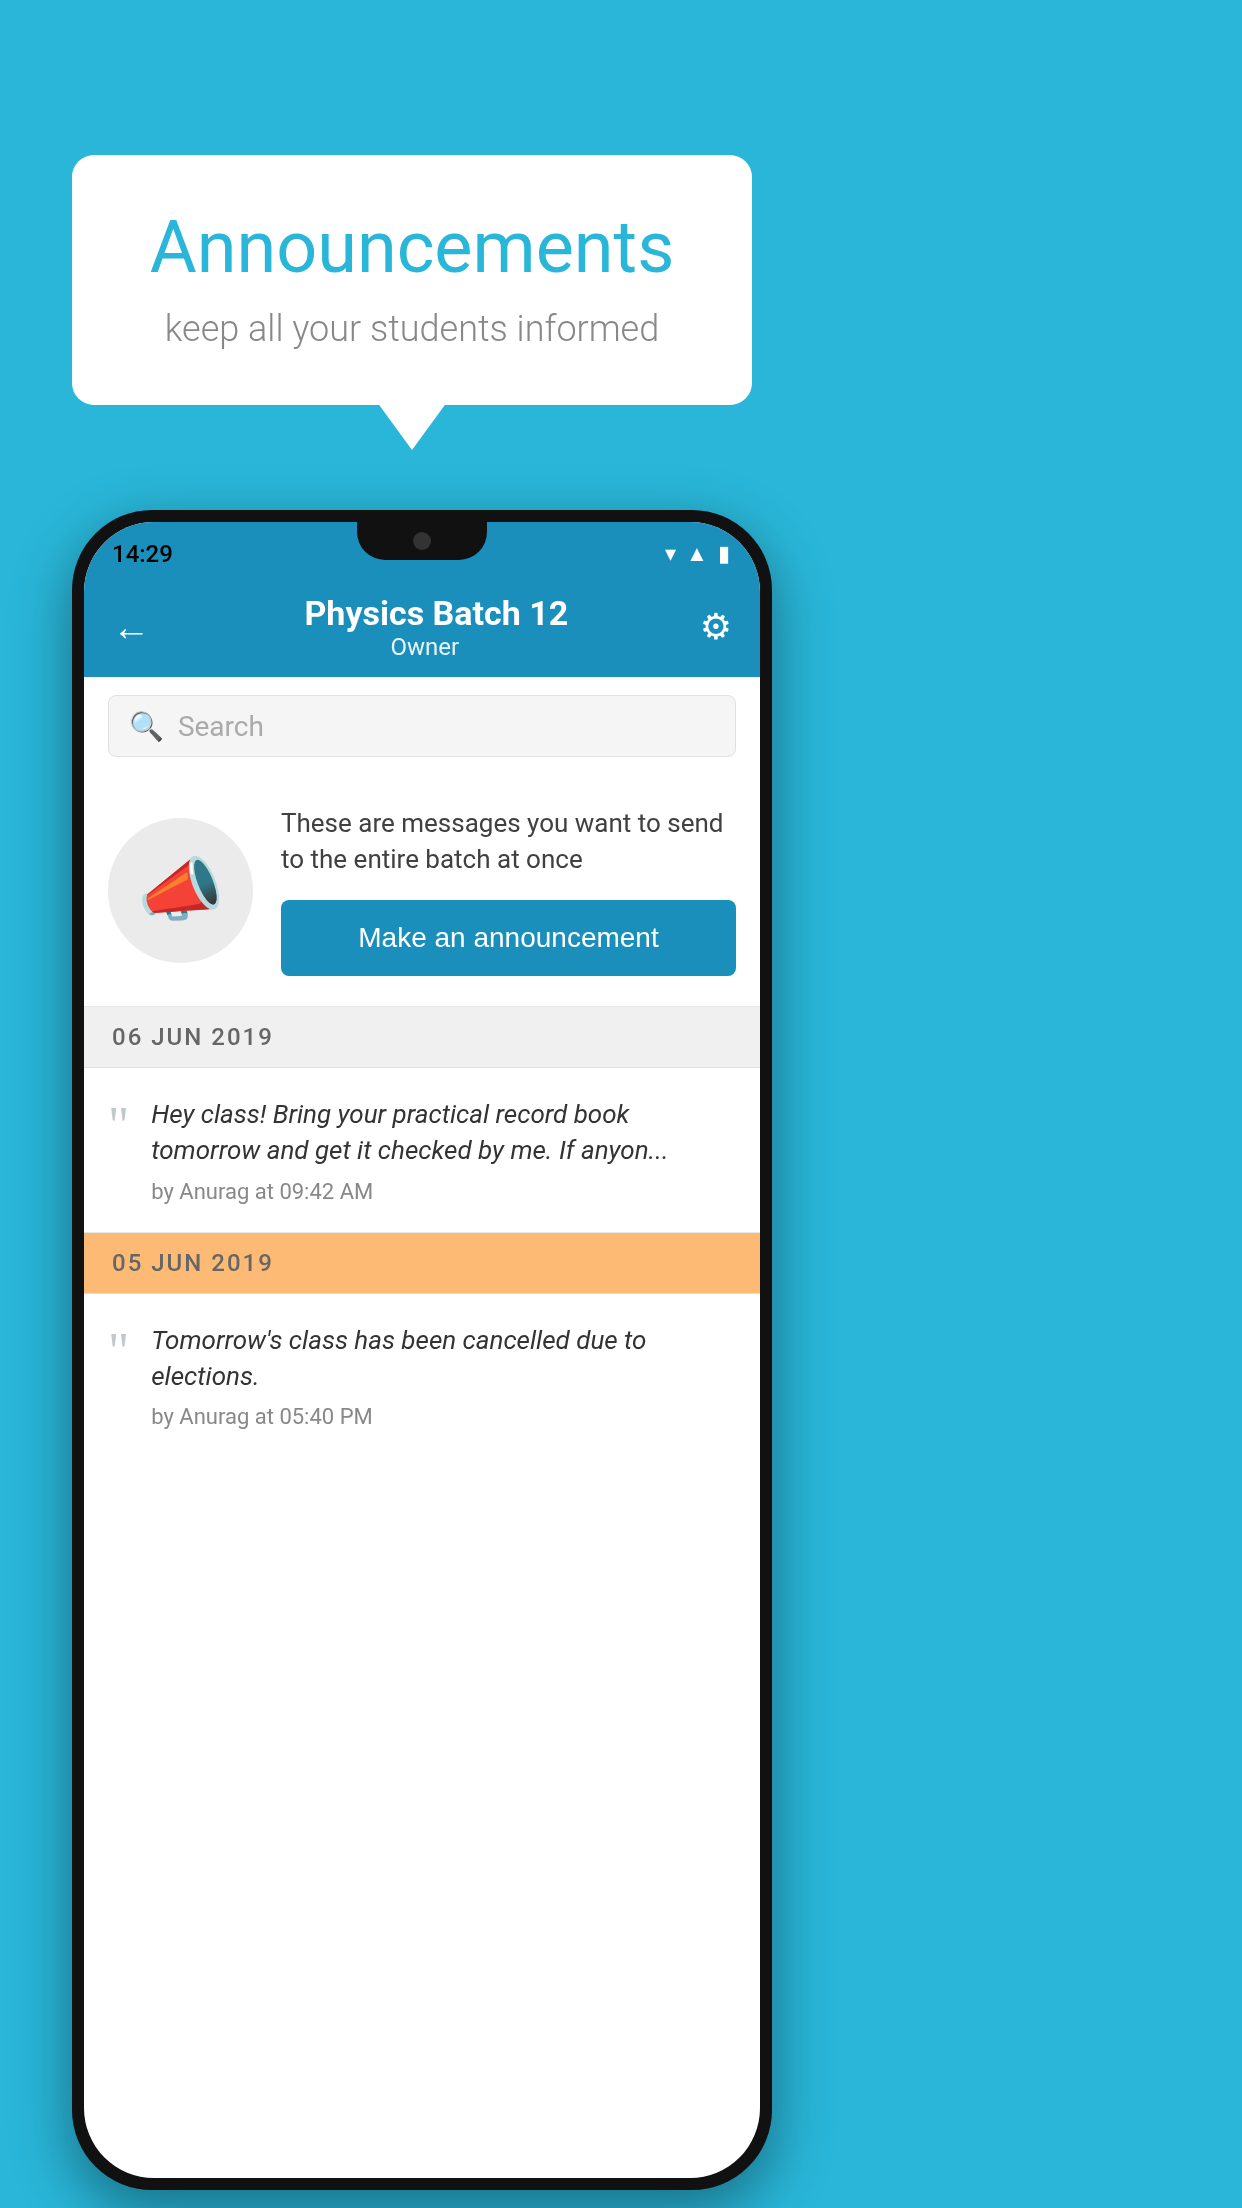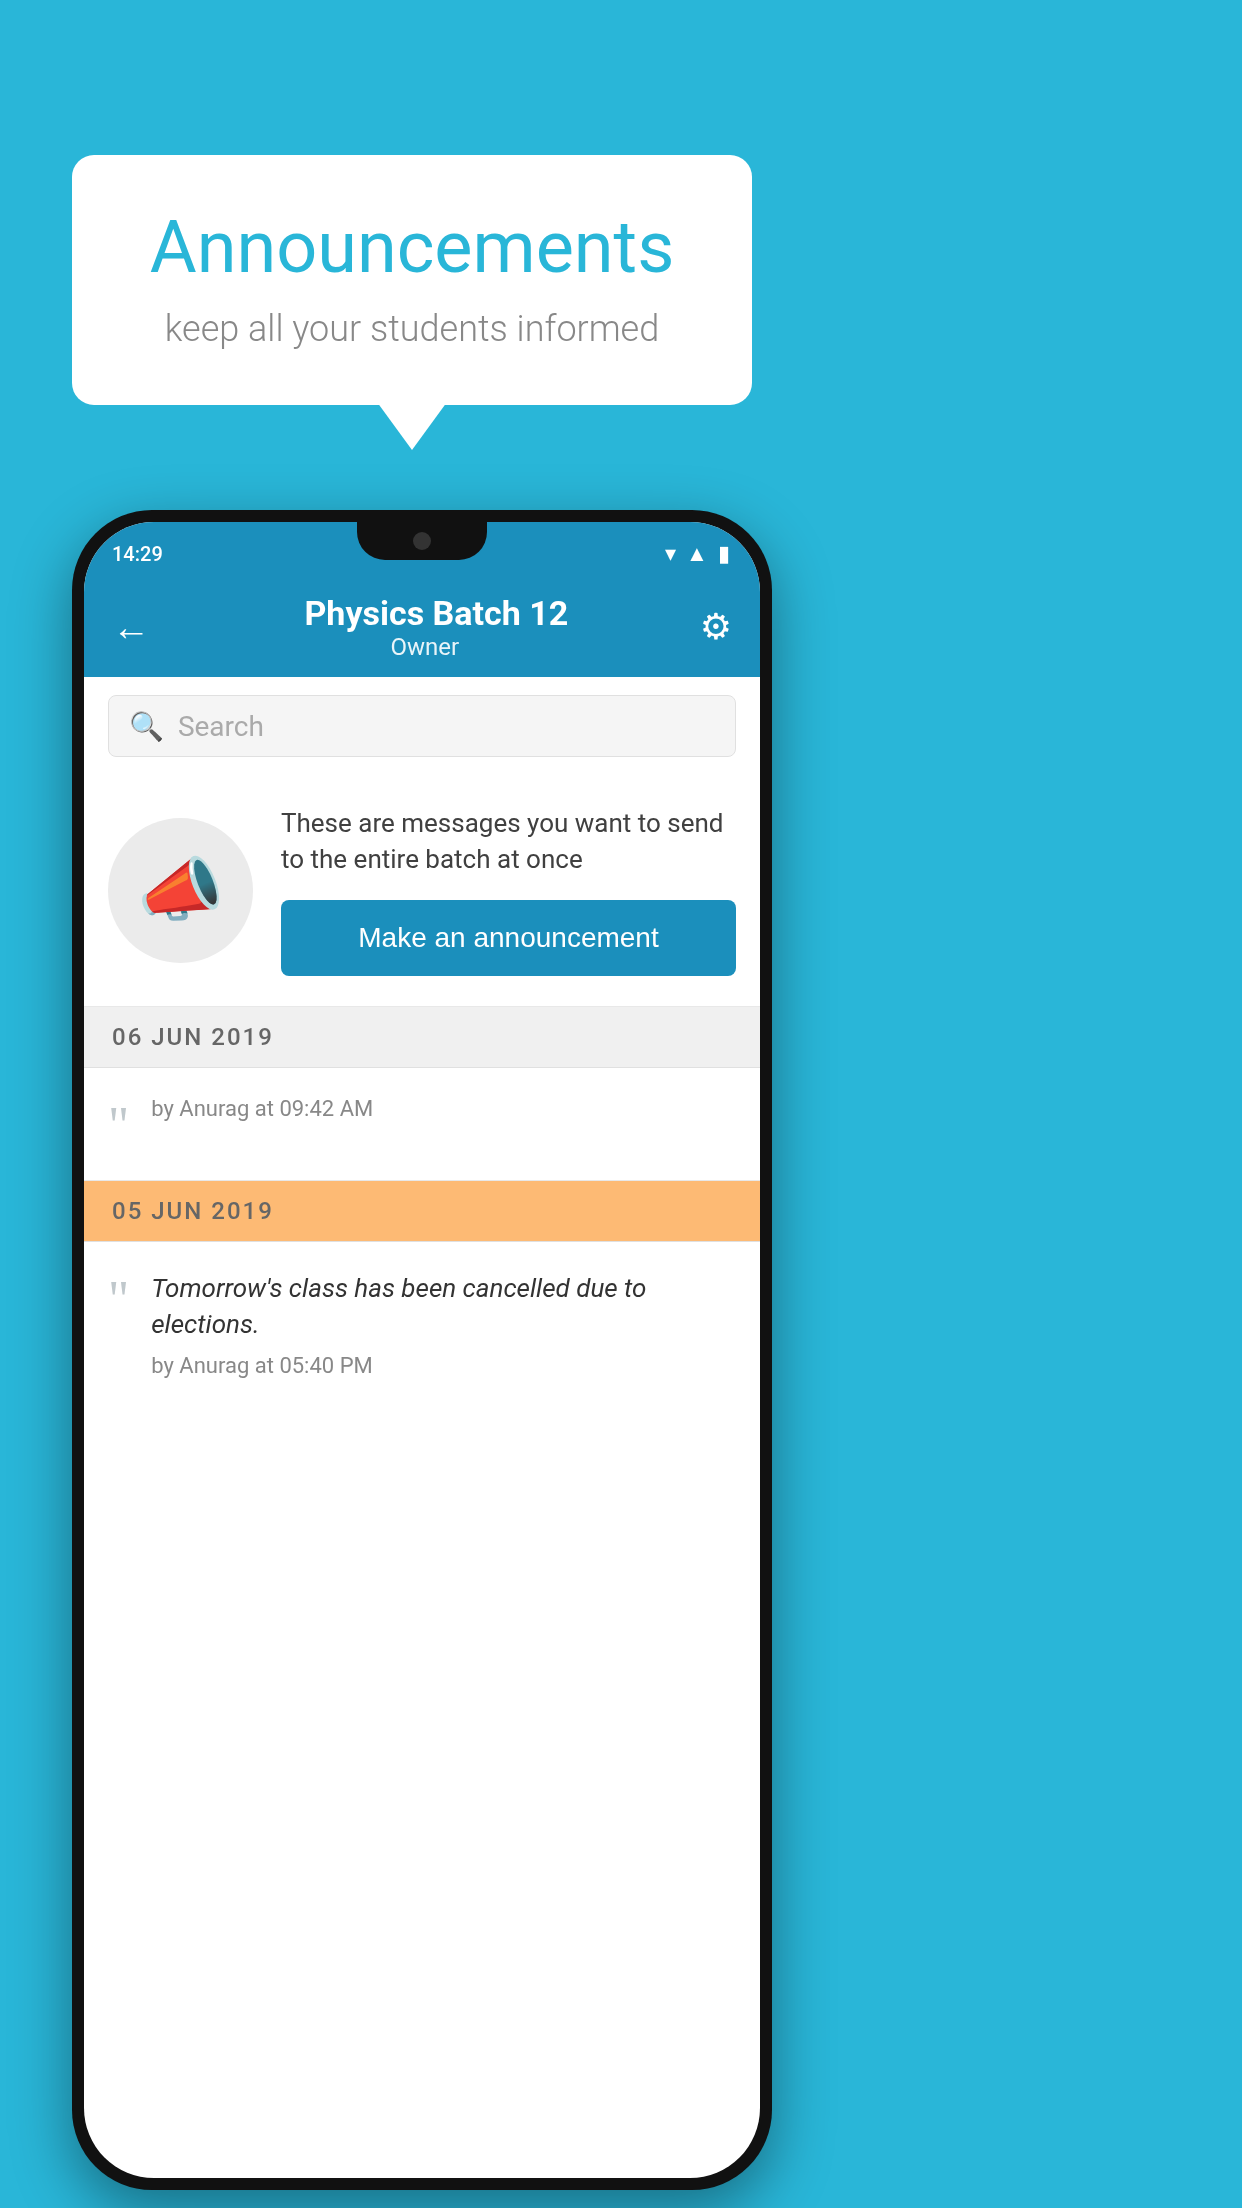--- a/index.html
+++ b/index.html
@@ -107,22 +107,22 @@
       background: #1b8fbc;
       height: 55px;
       display: flex;
       align-items: center;
       justify-content: space-between;
       padding: 0 30px 0 28px;
       padding-top: 8px;
     }
 
     .status-time {
-      color: #ffffff;
-      font-size: 20px;
+      color: #000000;
+      font-size: 24px;
       font-weight: 500;
     }
 
     .status-icons {
       display: flex;
       align-items: center;
       gap: 10px;
     }
 
     .status-icons span {
@@ -397,20 +397,21 @@
         <div class="announcement-desc">These are messages you want to send to the entire batch at once</div>
         <button class="make-announcement-btn">Make an announcement</button>
       </div>
     </div>
 
     <div class="date-header">06  JUN  2019</div>
 
     <div class="announcement-item">
       <div class="quote-icon">"</div>
       <div class="announcement-content">
+        <div class="announcement-text">Hey class! Bring your practical record book tomorrow and get it checked by me. If anyon...</div>
         <div class="announcement-meta">by Anurag at 09:42 AM</div>
       </div>
     </div>
 
     <div class="date-header-2">05  JUN  2019</div>
 
     <div class="announcement-item-2">
       <div class="quote-icon">"</div>
       <div class="announcement-content">
         <div class="announcement-text">Tomorrow's class has been cancelled due to elections.</div>

